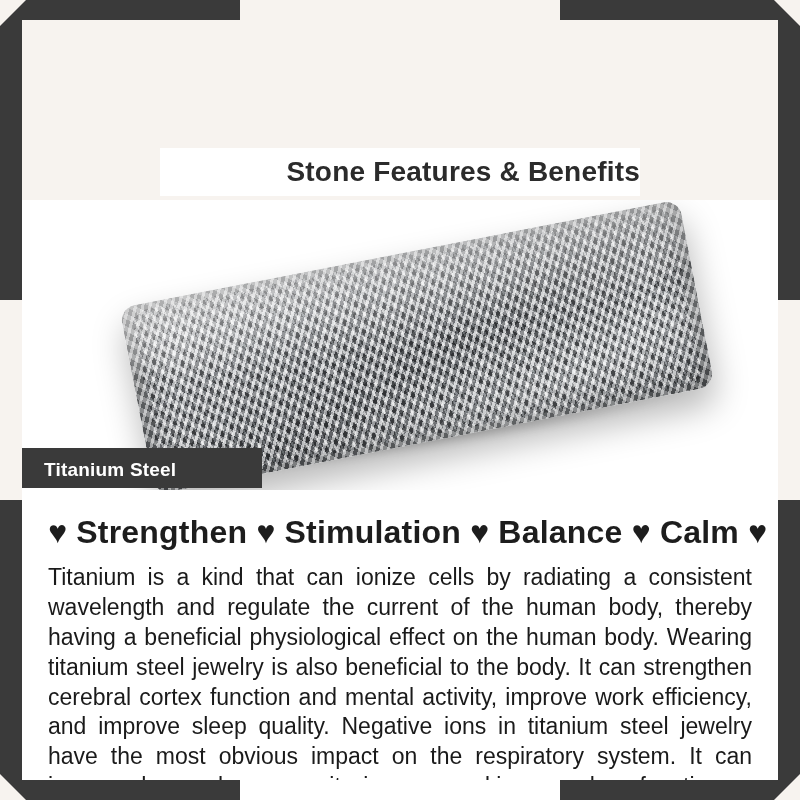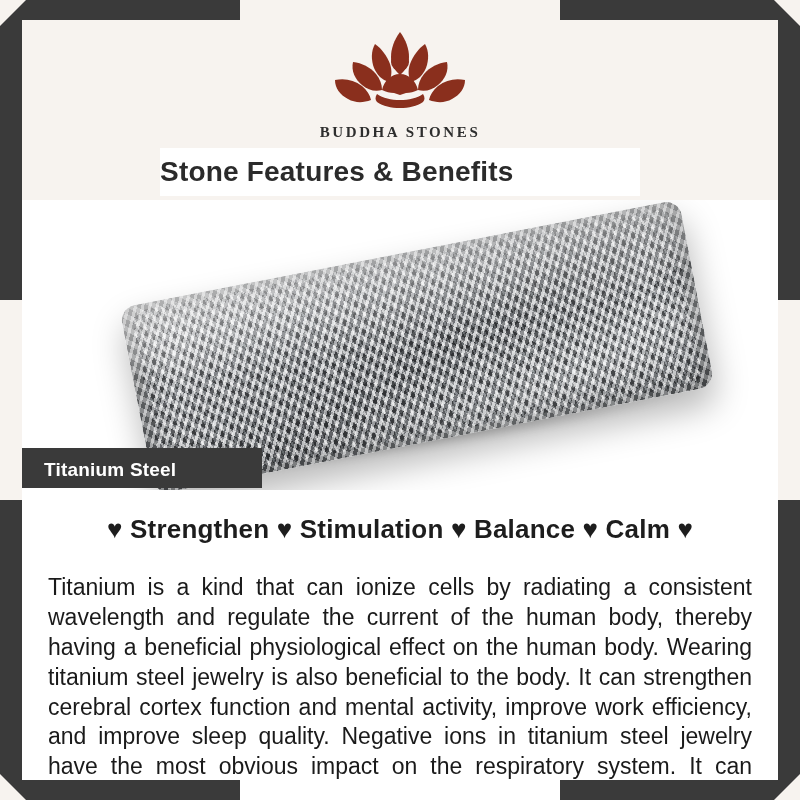--- a/index.html
+++ b/index.html
@@ -117,21 +117,21 @@
     color: #2e2e2e;
     font-family: "Liberation Serif", serif;
   }
 
   .title-bar {
     position: absolute; left: 160px; top: 148px;
     width: 480px; height: 48px;
     background: #ffffff;
     display: flex;
     align-items: center;
-    justify-content: flex-start;
+    justify-content: flex-end;
   }
   .title-bar h1 {
     font-size: 28px;
     font-weight: bold;
     color: #2b2b2b;
     letter-spacing: 0.2px;
   }
 
   
   .hero {
@@ -194,61 +194,42 @@
 
   
   .content {
     position: absolute; left: 22px; top: 490px;
     width: 756px; height: 290px;
     background: #ffffff;
     padding: 24px 26px 0 26px;
   }
   .benefits {
     text-align: center;
-    font-size: 26px;
+    font-size: 32px;
     font-weight: bold;
     color: #1d1d1d;
     letter-spacing: 0.2px;
-    margin-bottom: 28px;
+    margin-bottom: 12px;
     white-space: nowrap;
   }
 
   .body-copy {
     font-size: 23px;
     line-height: 1.30;
     color: #1a1a1a;
     text-align: justify;
     hyphens: auto;
   }
 </style>
 </head>
 <body>
 
 <div class="page">
 
   <div class="header">
-    <div class="logo-wrap">
-      <svg class="logo-mark" width="170" height="96" viewBox="0 0 170 96">
-        <g fill="#8a2f1d">
-
-          <path d="M85 10c6 8 9 17 9 25 0 7-3 13-9 18-6-5-9-11-9-18 0-8 3-17 9-25z"></path>
-          <path d="M60 22c7 5 12 12 15 20 2 6 2 12-1 18-7-2-12-7-15-14-3-8-3-17 1-24z"></path>
-          <path d="M110 22c4 7 4 16 1 24-3 7-8 12-15 14-3-6-3-12-1-18 3-8 8-15 15-20z"></path>
-          <path d="M38 40c9 1 17 5 23 12 4 5 6 10 6 16-7 2-14 0-20-5-7-6-11-14-9-23z"></path>
-          <path d="M132 40c2 9-2 17-9 23-6 5-13 7-20 5 0-6 2-11 6-16 6-7 14-11 23-12z"></path>
-          <path d="M20 58c10-2 19 0 27 6 5 4 8 9 9 14-8 3-16 3-23-1-8-4-13-11-13-19z"></path>
-          <path d="M150 58c0 8-5 15-13 19-7 4-15 4-23 1 1-5 4-10 9-14 8-6 17-8 27-6z"></path>
-
-          <circle cx="85" cy="40" r="9"></circle>
-          <path d="M85 52c9 0 16 7 18 16-4 2-8 3-12 3l-6 2-6-2c-4 0-8-1-12-3 2-9 9-16 18-16z"></path>
-          <path d="M62 72c6 4 14 6 23 6s17-2 23-6c2 3 2 6 0 8-6 4-14 6-23 6s-17-2-23-6c-2-2-2-5 0-8z"></path>
-        </g>
-      </svg>
-      <div class="brand-name">BUDDHA STONES</div>
-    </div>
 
     <div class="title-bar">
       <h1>Stone Features &amp; Benefits</h1>
     </div>
   </div>
 
   <div class="hero">
     <div class="stone-shadow"></div>
     <div class="stone-bar"></div>
   </div>

